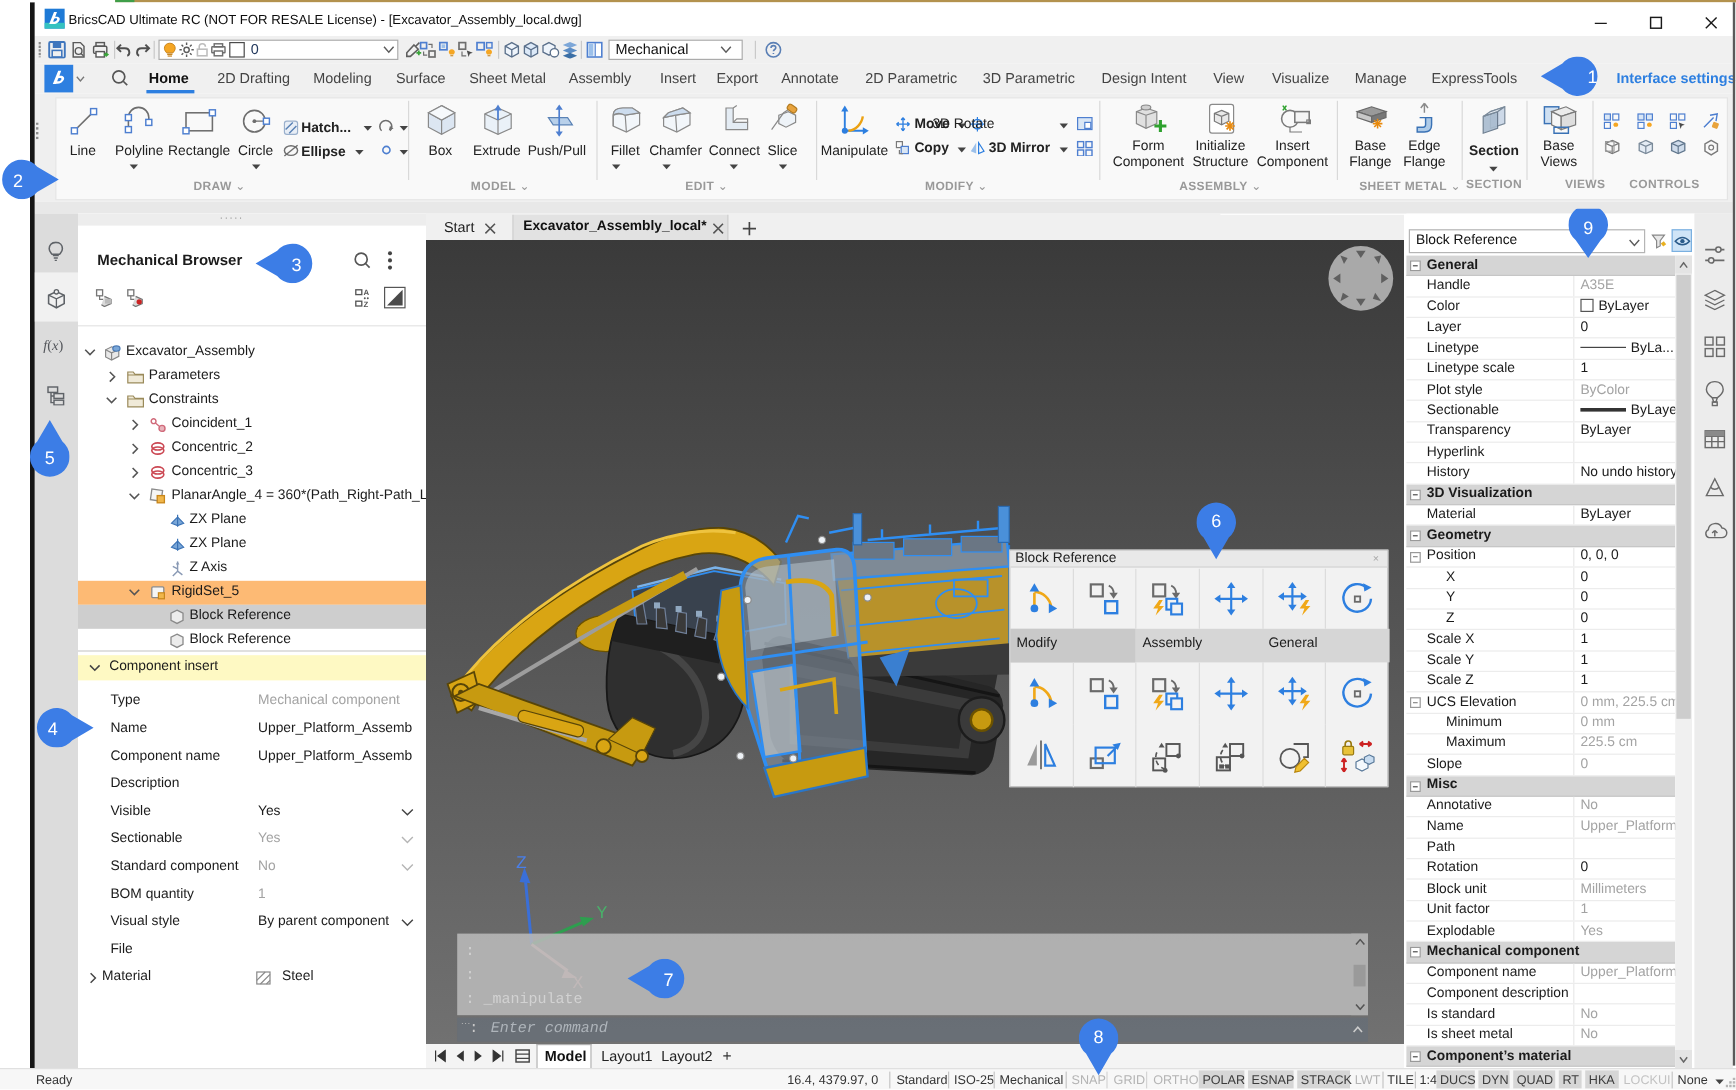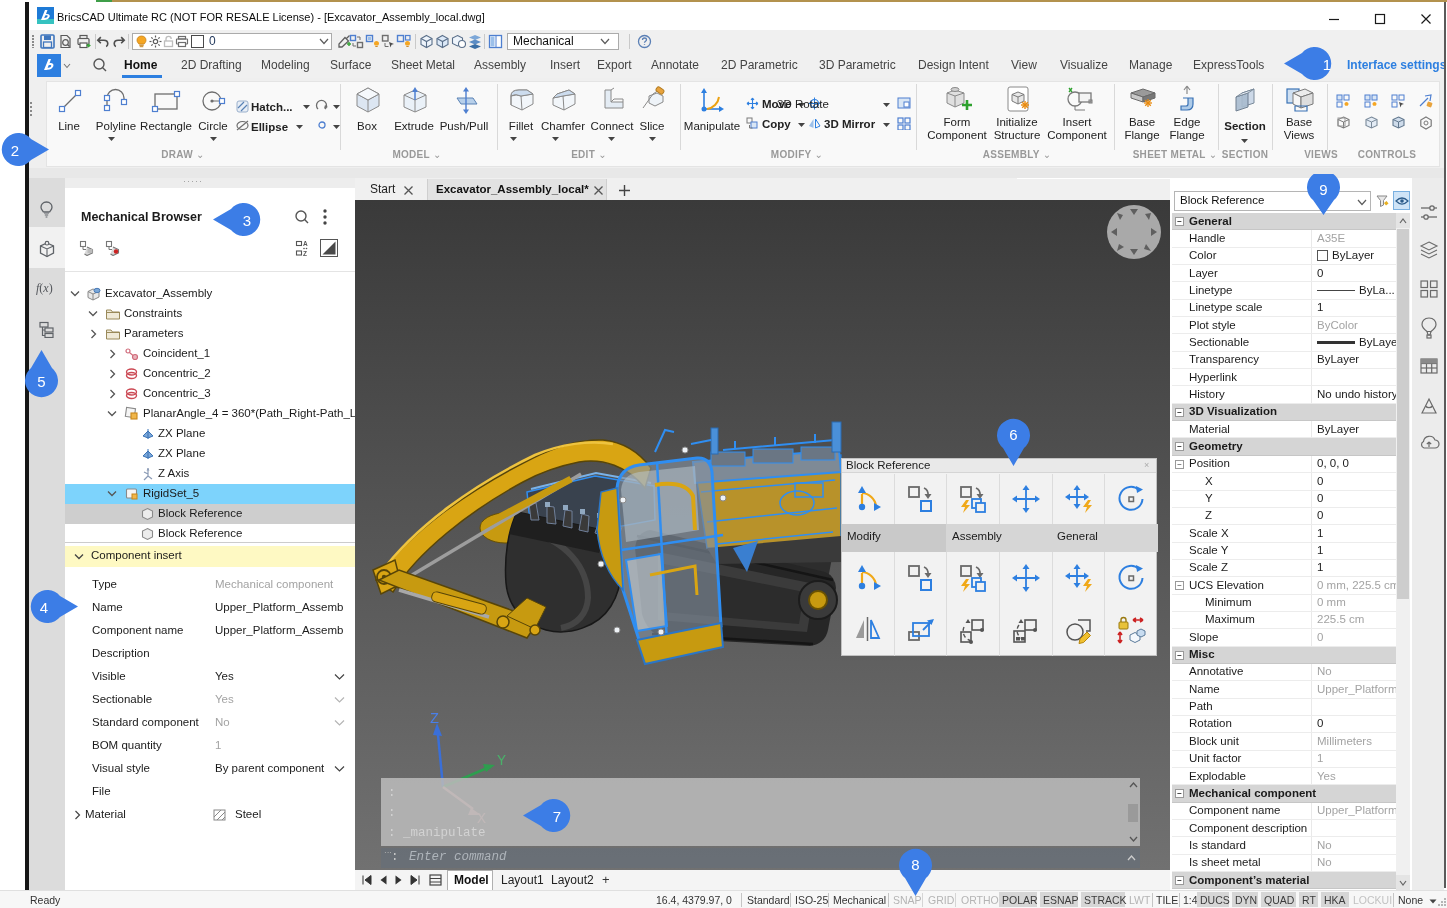--- a/index.html
+++ b/index.html
@@ -610,38 +610,38 @@
           <path d="M1 1.5 L5 5.5 L9 1.5" fill="none" stroke="#555" stroke-width="1.3"></path>
         </svg>
         <svg class="abs" style="left:21px;top:2px" width="16" height="16" viewBox="0 0 16 16">
           <path d="M7 3 L13 5.5 V11 L7 14 L2 11.5 V5.5 Z" fill="#e8e8e8" stroke="#888"></path>
           <path d="M2 5.5 L7 8 L13 5.5 M7 8 V14" fill="none" stroke="#888"></path>
           <ellipse cx="11" cy="4.5" rx="3" ry="2.2" fill="#7aa7d8" stroke="#4a7ab5"></ellipse>
         </svg>
         <span class="txt" style="left:40px">Excavator_Assembly</span>
       </div>
     <div class="trow">
-        <svg class="chev" style="left:23px;top:6px" width="10" height="7">
-          <path d="M1 1.5 L5 5.5 L9 1.5" fill="none" stroke="#555" stroke-width="1.3"></path>
+        <svg class="chev" style="left:25px;top:5px" width="7" height="10">
+          <path d="M1.5 1 L5.5 5 L1.5 9" fill="none" stroke="#555" stroke-width="1.3"></path>
         </svg>
         <svg class="abs" style="left:40px;top:3px" width="16" height="14" viewBox="0 0 16 14">
           <path d="M1.5 3 H6 L7.5 5 H14.5 V12 H1.5 Z" fill="#f0ead8" stroke="#9a8a5a"></path>
           <path d="M1.5 5.5 H14.5" stroke="#9a8a5a"></path>
         </svg>
-        <span class="txt" style="left:59px">Constraints</span>
+        <span class="txt" style="left:59px">Parameters</span>
       </div>
     <div class="trow">
-        <svg class="chev" style="left:25px;top:5px" width="7" height="10">
-          <path d="M1.5 1 L5.5 5 L1.5 9" fill="none" stroke="#555" stroke-width="1.3"></path>
+        <svg class="chev" style="left:23px;top:6px" width="10" height="7">
+          <path d="M1 1.5 L5 5.5 L9 1.5" fill="none" stroke="#555" stroke-width="1.3"></path>
         </svg>
         <svg class="abs" style="left:40px;top:3px" width="16" height="14" viewBox="0 0 16 14">
           <path d="M1.5 3 H6 L7.5 5 H14.5 V12 H1.5 Z" fill="#f0ead8" stroke="#9a8a5a"></path>
           <path d="M1.5 5.5 H14.5" stroke="#9a8a5a"></path>
         </svg>
-        <span class="txt" style="left:59px">Parameters</span>
+        <span class="txt" style="left:59px">Constraints</span>
       </div>
     <div class="trow">
         <svg class="chev" style="left:44px;top:5px" width="7" height="10">
           <path d="M1.5 1 L5.5 5 L1.5 9" fill="none" stroke="#555" stroke-width="1.3"></path>
         </svg>
         <svg class="abs" style="left:59px;top:3px" width="15" height="14" viewBox="0 0 15 14">
           <circle cx="4" cy="4" r="2" fill="none" stroke="#d06a7a" stroke-width="1.2"></circle>
           <circle cx="11" cy="10" r="2.5" fill="#e8b4bc" stroke="#d06a7a" stroke-width="1.2"></circle>
           <line x1="5.5" y1="5.5" x2="9" y2="8.5" stroke="#d06a7a" stroke-width="1.1"></line>
         </svg>
@@ -691,21 +691,21 @@
         </svg>
         <span class="txt" style="left:93px">ZX Plane</span>
       </div>
     <div class="trow">
         <svg class="abs" style="left:76px;top:3px" width="14" height="14" viewBox="0 0 14 14">
           <path d="M7 1 V9 M7 9 L3 13 M7 9 L11 12 M3 5 L7 7" fill="none" stroke="#8a9ab5" stroke-width="1.2"></path>
           <path d="M7 1 l-1.5 2.5 h3 Z" fill="#8a9ab5"></path>
         </svg>
         <span class="txt" style="left:93px">Z Axis</span>
       </div>
-    <div class="trow" style="background:#7dd3fc">
+    <div class="trow" style="background:#fdba74">
         <svg class="chev" style="left:42px;top:6px" width="10" height="7">
           <path d="M1 1.5 L5 5.5 L9 1.5" fill="none" stroke="#555" stroke-width="1.3"></path>
         </svg>
         <svg class="abs" style="left:59px;top:2px" width="15" height="15" viewBox="0 0 15 15">
           <rect x="2.5" y="3" width="10" height="9" rx="1" fill="#f5f5f5" stroke="#8a8a8a" stroke-width="1.1"></rect>
           <rect x="8" y="8" width="5" height="5" fill="#f0b64a" stroke="#c8861a"></rect>
         </svg>
         <span class="txt" style="left:78px">RigidSet_5</span>
       </div>
     <div class="trow" style="background:#cecece">

